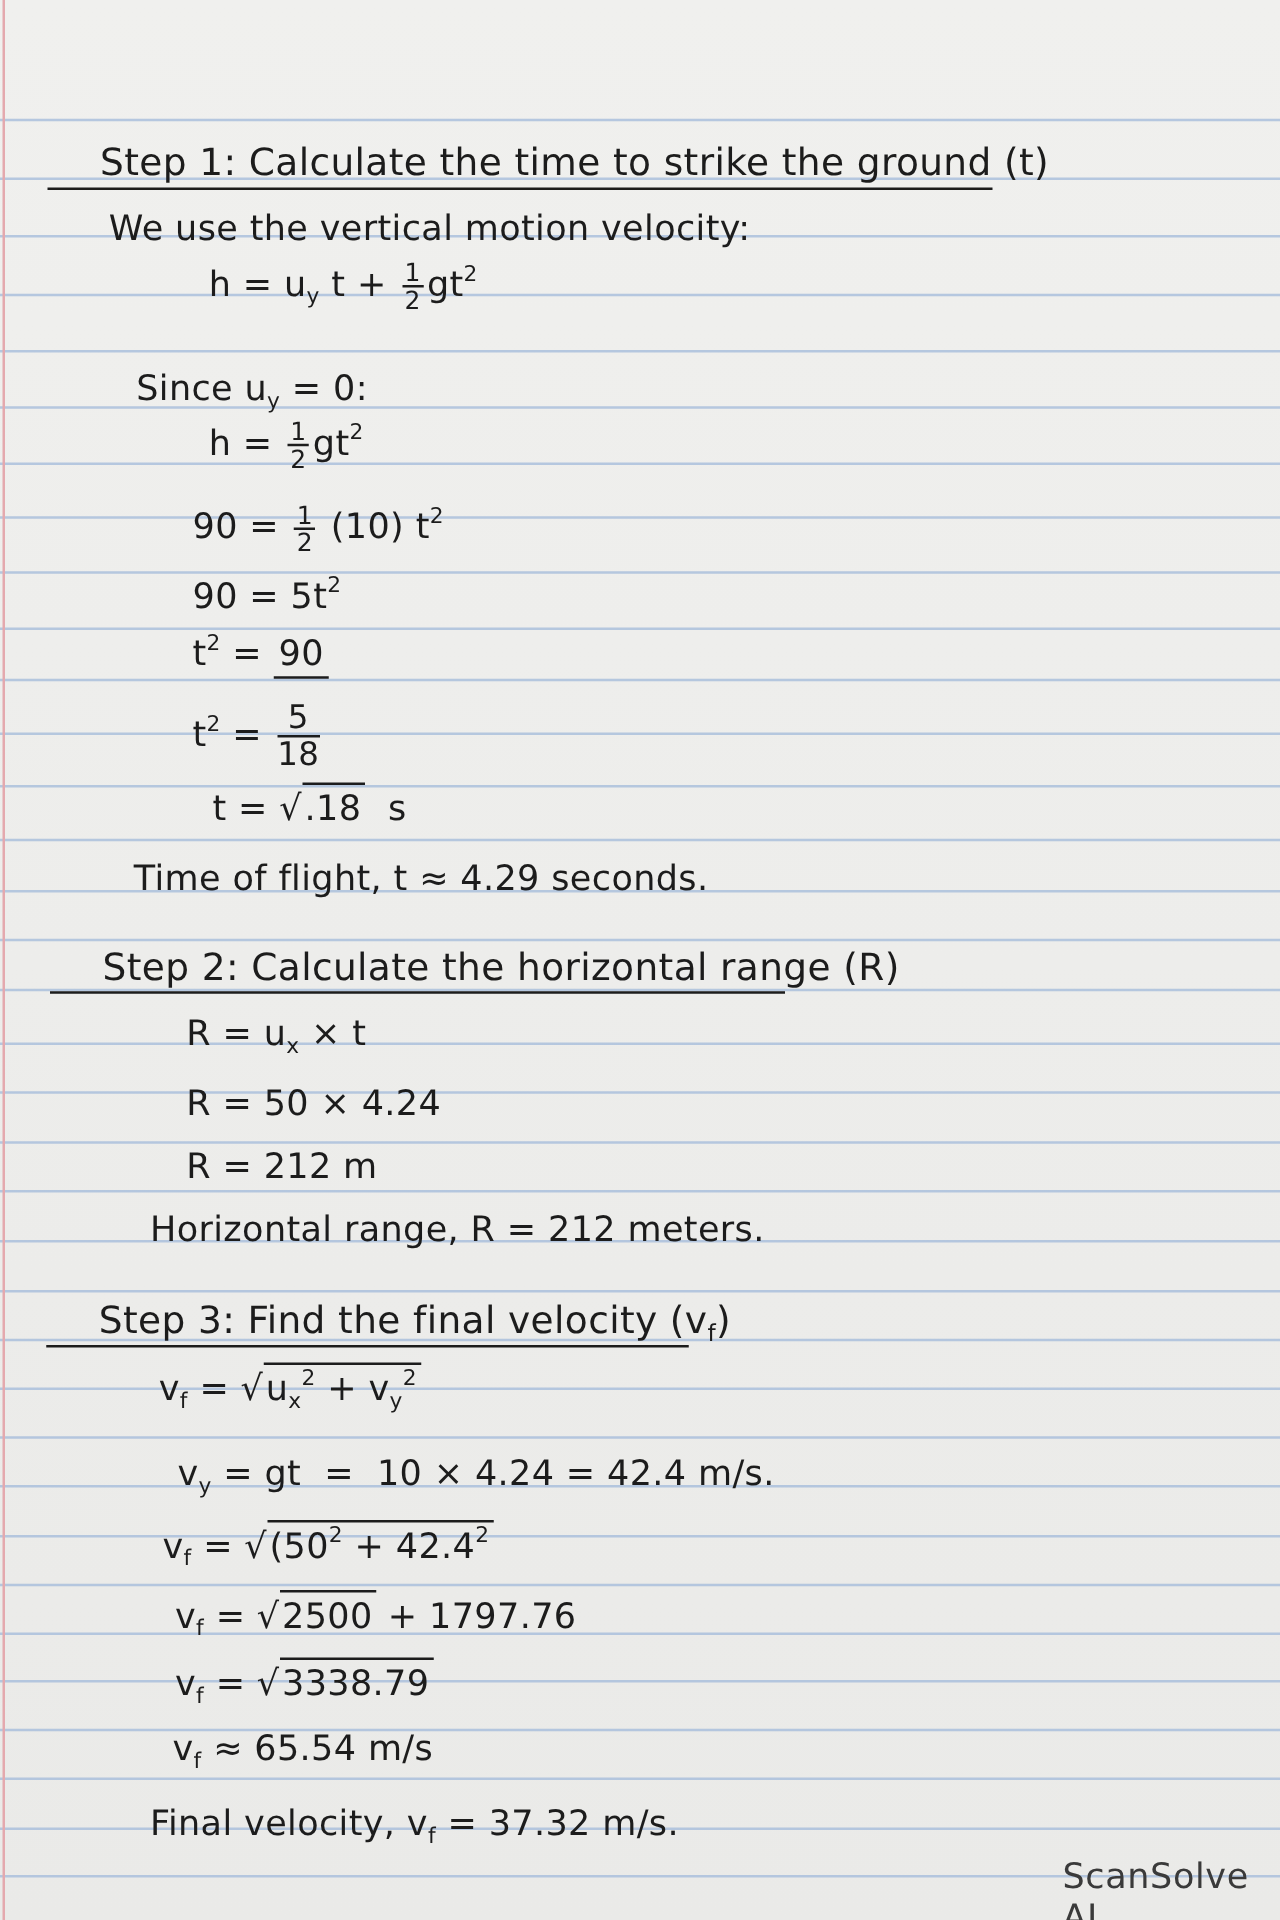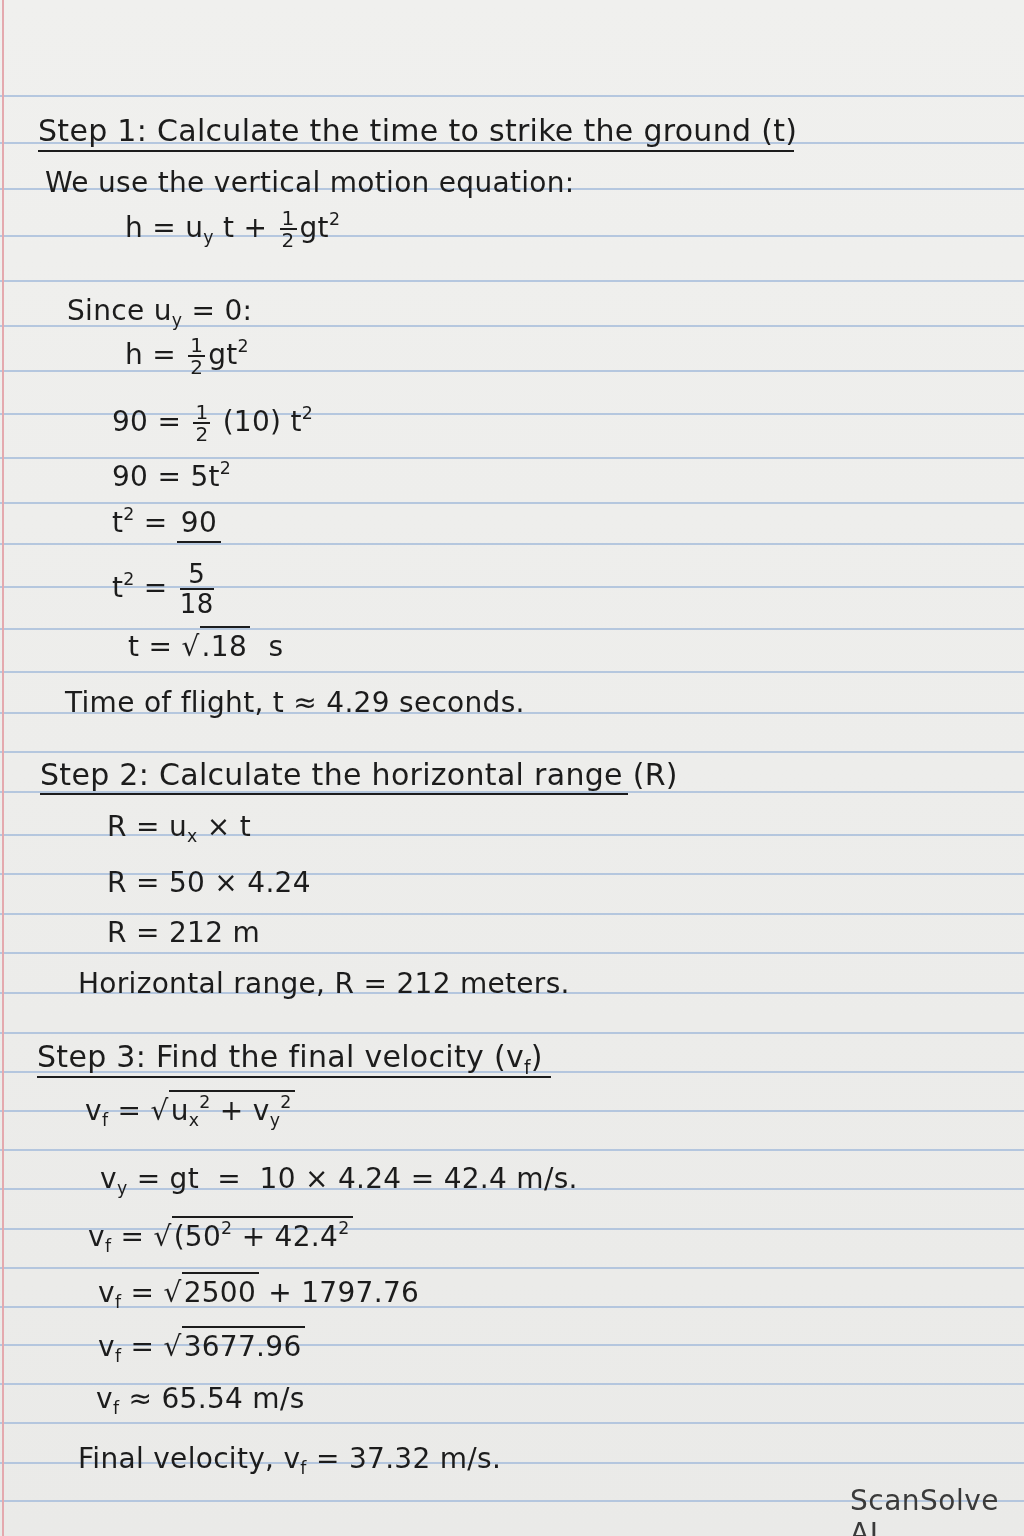--- a/index.html
+++ b/index.html
@@ -19,20 +19,21 @@
     background: #aabfdc; opacity: 0.85;
   }
   .margin {
     position: absolute; left: 2px; top: 0; width: 2px; height: 1536px;
     background: #e4a9ae;
   }
   .ln {
     position: absolute; white-space: nowrap;
     font-size: 28px; line-height: 34px;
     letter-spacing: 0.3px;
+    margin-left: 42px;
   }
   .heading { font-size: 30px; }
   .uline {
     position: absolute; height: 2px; background: #1c1c1c;
   }
   sub { font-size: 62%; vertical-align: -0.35em; line-height: 0; }
   sup { font-size: 62%; vertical-align: 0.7em; line-height: 0; }
   .frac {
     display: inline-block; vertical-align: middle; text-align: center;
     font-size: 20px; line-height: 20px; margin: 0 3px;
@@ -87,21 +88,21 @@
     <div class="rule" style="top: 1383px;"></div>
     <div class="rule" style="top: 1422px;"></div>
     <div class="rule" style="top: 1462px;"></div>
     <div class="rule" style="top: 1500px;"></div>
   </div>
 <div class="margin"></div>
 
 <div class="ln heading" style="left:38px; top:114px;">Step 1: Calculate the time to strike the ground (t)</div>
 <div class="uline" style="left:38px; top:150px; width:756px;"></div>
 
-<div class="ln" style="left:45px; top:166px;">We use the vertical motion equation:</div>
+<div class="ln" style="left:45px; top:166px;">We use the vertical motion velocity:</div>
 
 <div class="ln" style="left:125px; top:208px;">
   <span>h</span>
   <span>=</span>
   <span>u</span><sub>y</sub>
   <span>t</span>
   <span>+</span>
   <span class="frac"><span class="num">1</span><span class="den">2</span></span><span>gt</span><sup>2</sup>
 </div>
 
@@ -189,21 +190,21 @@
 <div class="ln" style="left:98px; top:1276px;">
   <span>v</span><sub>f</sub>
   <span>=</span>
   <span class="sqrt">√<span class="rad">2500</span></span>
   <span>+ 1797.76</span>
 </div>
 
 <div class="ln" style="left:98px; top:1330px;">
   <span>v</span><sub>f</sub>
   <span>=</span>
-  <span class="sqrt">√<span class="rad">3677.96</span></span>
+  <span class="sqrt">√<span class="rad">3338.79</span></span>
 </div>
 
 <div class="ln" style="left:96px; top:1382px;">
   <span>v</span><sub>f</sub>
   <span>≈ 65.54 m/s</span>
 </div>
 
 <div class="ln" style="left:78px; top:1442px;">
   <span>Final velocity, v</span><sub>f</sub><span style="white-space:pre;"> = 37.32 m/s.</span>
 </div>

